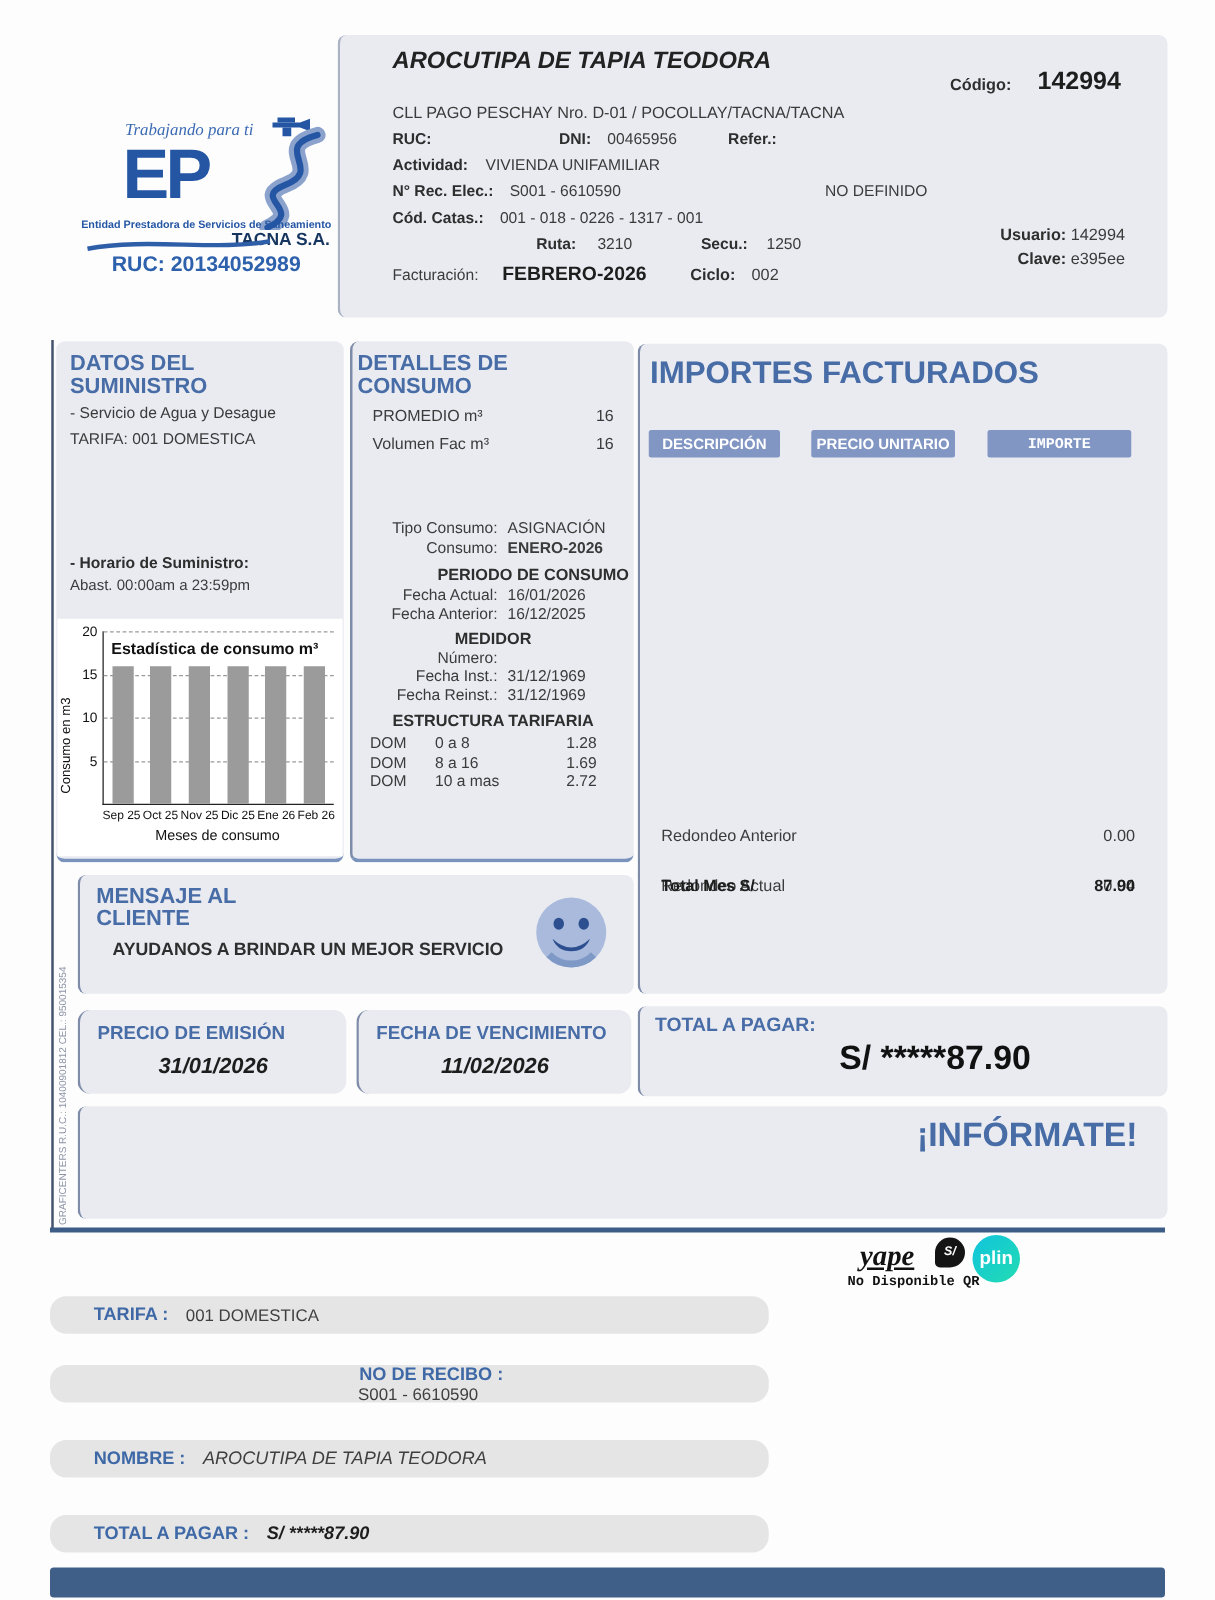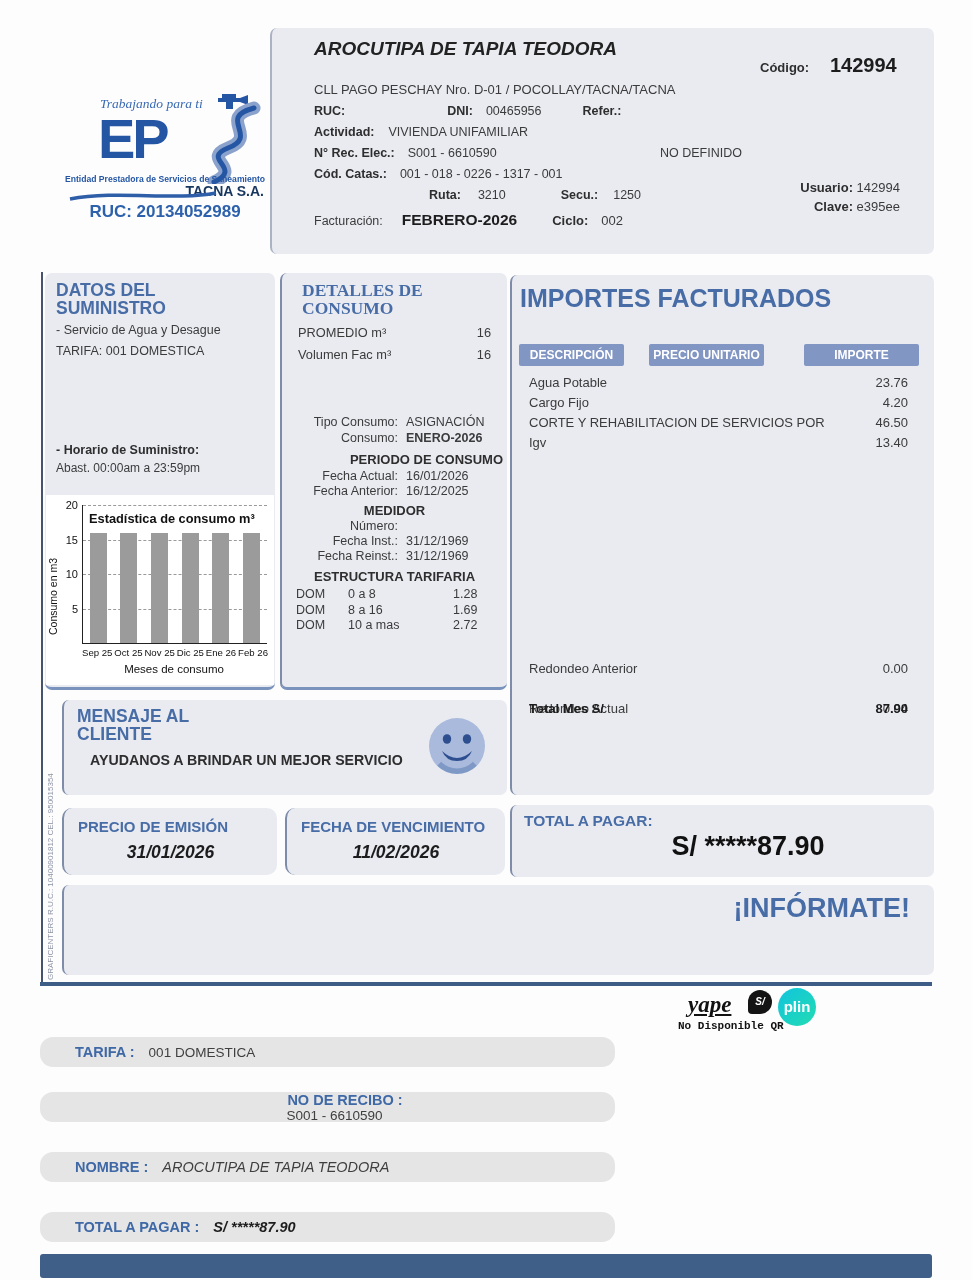--- a/index.html
+++ b/index.html
@@ -166,21 +166,21 @@
           <span class="xlab">Dic 25</span>
           <span class="xlab">Ene 26</span>
           <span class="xlab">Feb 26</span>
         </div>
       <div class="abs" style="left:36px;top:168px;width:184px;text-align:center;font-size:11.5px;color:#111;">Meses de consumo</div>
       <div class="abs vert" style="left:1px;top:30px;height:110px;font-size:10.5px;color:#111;">Consumo en m3</div>
     </div>
   </div>
 
   <div class="panel bl bb" style="left:280px;top:273px;width:225px;height:414px;">
-    <div class="ttl" style="position:absolute;left:20px;top:8px;font-family:Liberation Serif, serif;">
+    <div class="ttl" style="position:absolute;left:4px;top:8px;">
       <div>DETALLES DE</div>
       <div>CONSUMO</div>
     </div>
     <div class="abs" style="left:16px;top:52px;right:16px;display:flex;justify-content:space-between;font-size:12.8px;">
       <span>PROMEDIO m³</span>
         <span>16</span>
     </div>
     <div class="abs" style="left:16px;top:74px;right:16px;display:flex;justify-content:space-between;font-size:12.8px;">
       <span>Volumen Fac m³</span>
         <span>16</span>
@@ -238,40 +238,22 @@
         </div>
       </div>
   </div>
 
   <div class="panel bl" style="left:510px;top:275px;width:422px;height:520px;">
     <div class="big-ttl" style="position:absolute;left:8px;top:10px;">
       <div>IMPORTES FACTURADOS</div>
     </div>
     <div class="chip" style="left:7px;top:69px;width:105px;">DESCRIPCIÓN</div>
     <div class="chip" style="left:137px;top:69px;width:115px;">PRECIO UNITARIO</div>
-    <div class="chip" style="left:292px;top:69px;width:115px;">IMPORTE</div>
-
-    <div class="abs" id="charge-rows" style="left:17px;top:98px;right:26px;">
-        <div class="charge-row">
-          <span>Agua Potable</span>
-          <span>23.76</span>
-        </div>
-        <div class="charge-row">
-          <span>Cargo Fijo</span>
-          <span>4.20</span>
-        </div>
-        <div class="charge-row">
-          <span>CORTE Y REHABILITACION DE SERVICIOS POR</span>
-          <span>46.50</span>
-        </div>
-        <div class="charge-row">
-          <span>Igv</span>
-          <span>13.40</span>
-        </div>
-      </div>
+    <div class="chip" style="left:278px;top:69px;width:115px;font-family:Liberation Mono, monospace;">IMPORTE</div>
+
 
     <div class="abs charge-row" style="left:17px;top:384px;right:26px;">
       <span>Redondeo Anterior</span>
         <span>0.00</span>
     </div>
     <div class="abs charge-row" style="left:17px;top:424px;right:26px;gap:20px;">
       <span>Redondeo Actual</span>
         <span>0.04</span>
     </div>
     <div class="abs charge-row" style="left:17px;top:424px;right:26px;font-weight:bold;color:#1c1c1c;">

